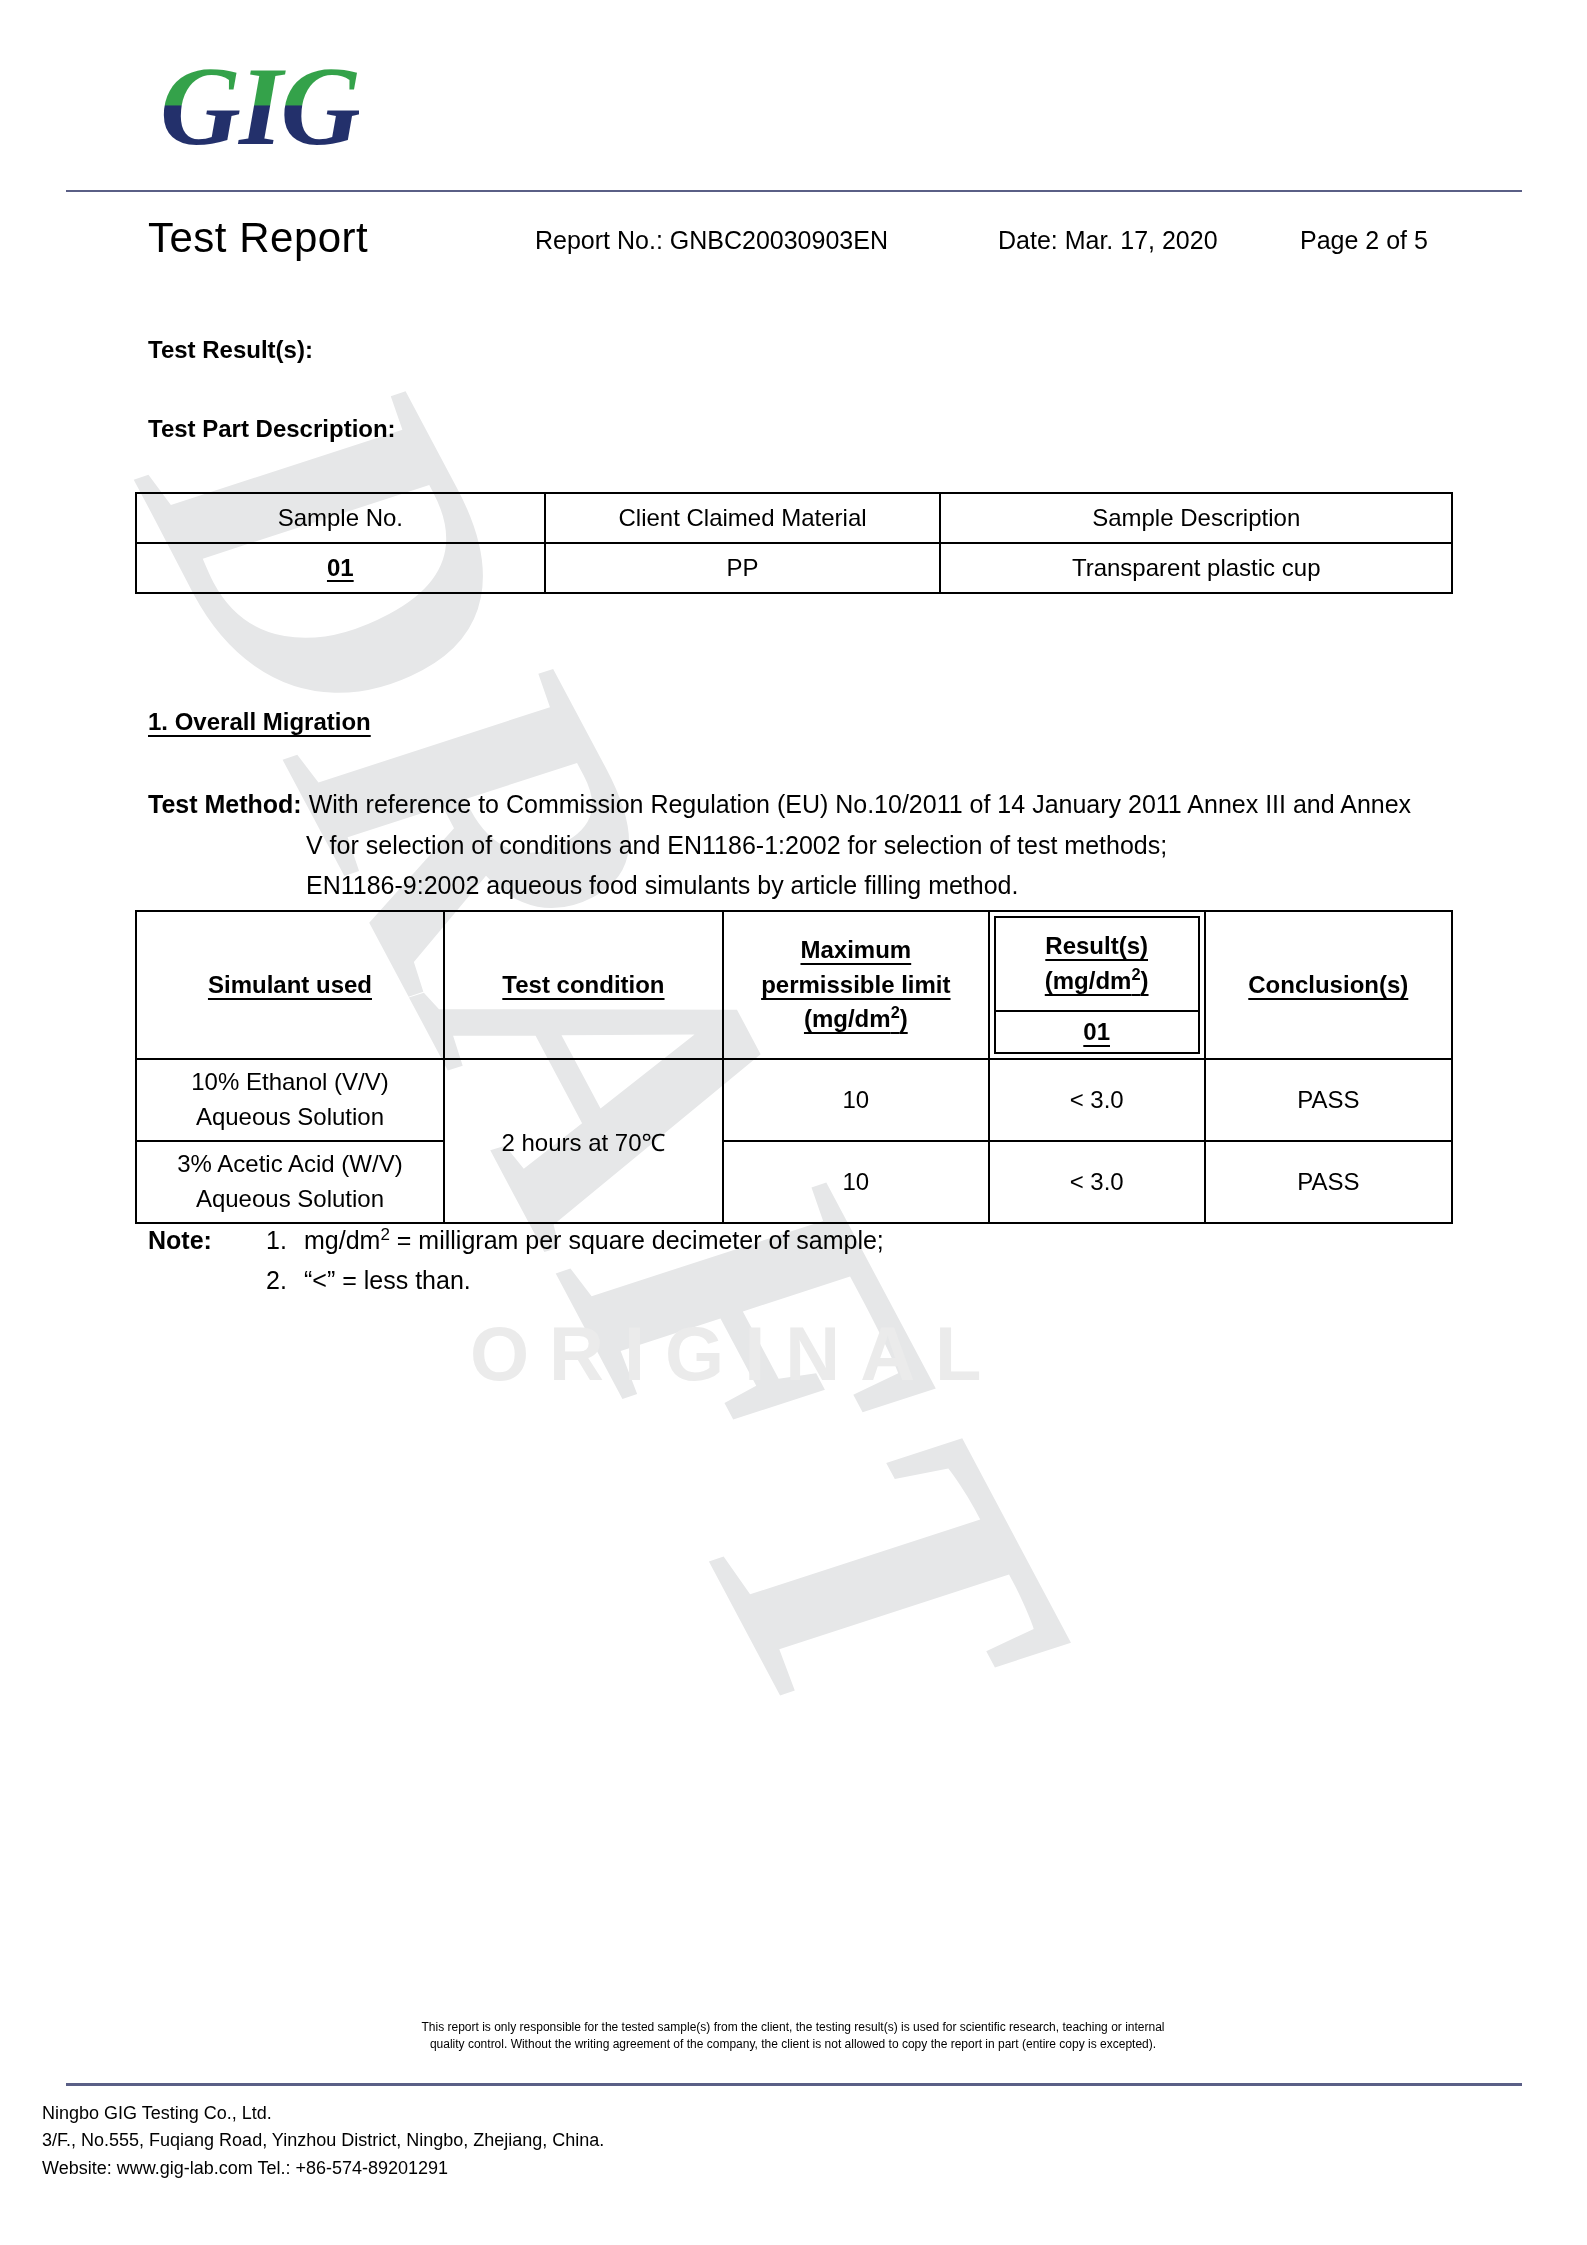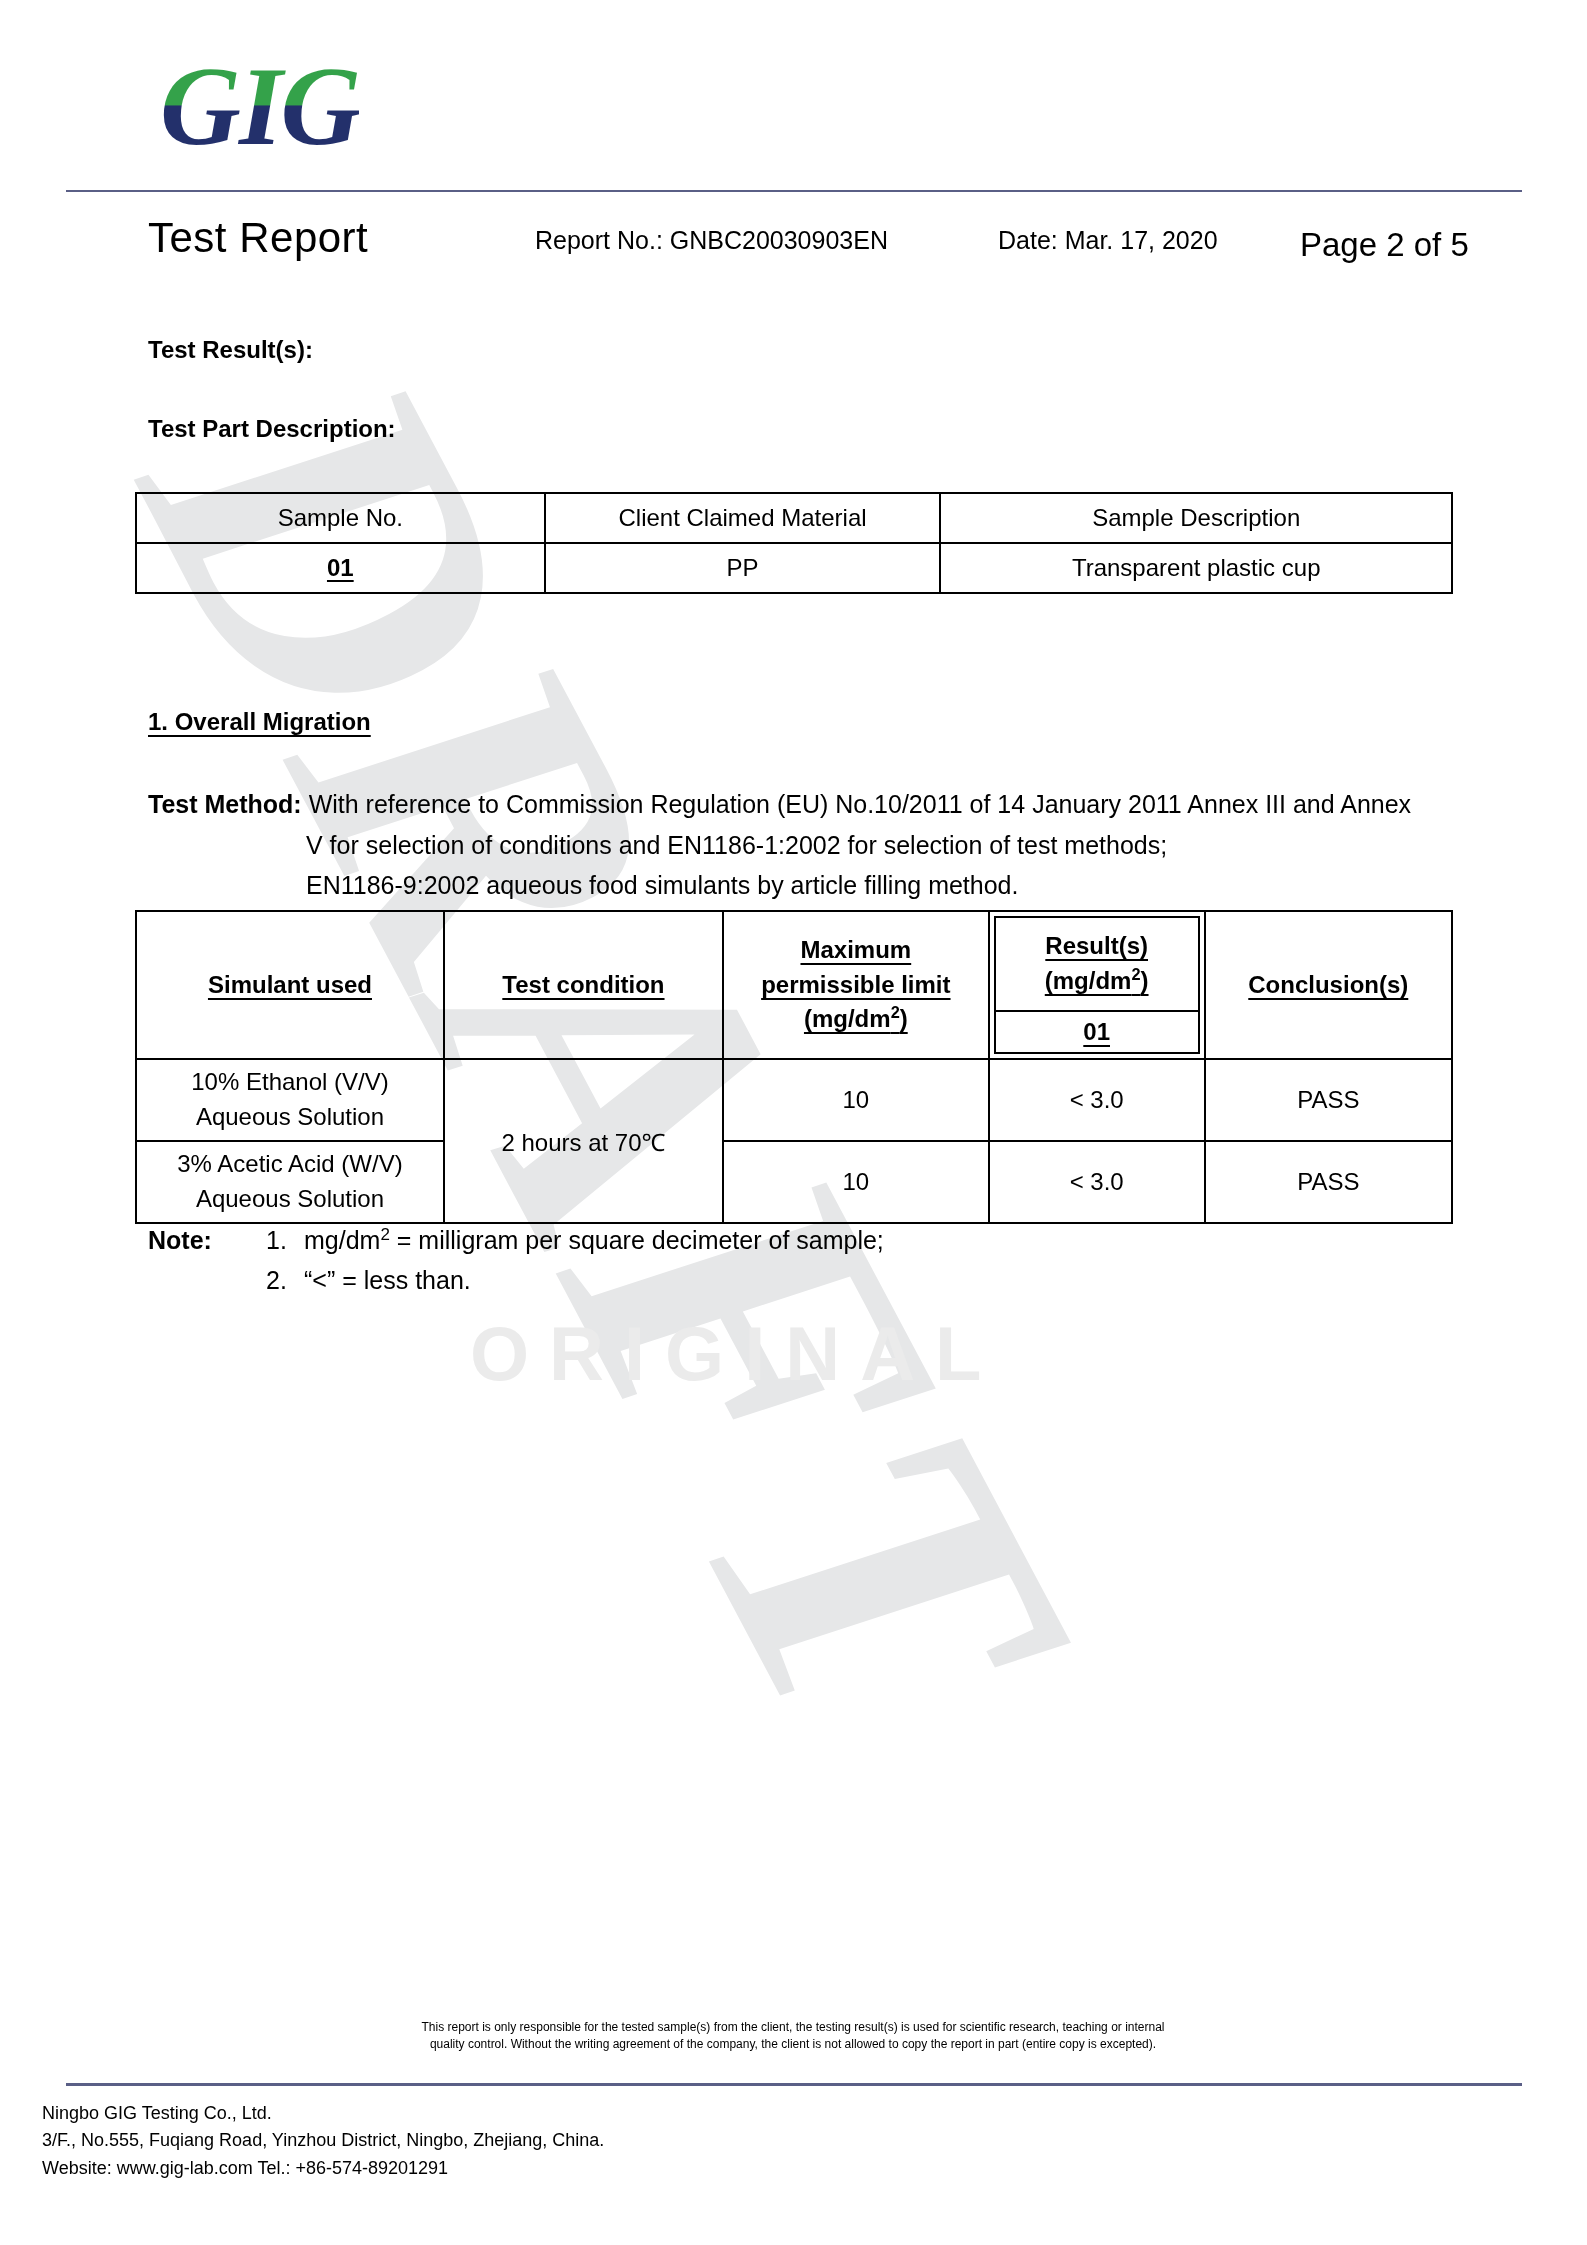--- a/index.html
+++ b/index.html
@@ -111,21 +111,21 @@
     position: absolute;
     left: 980px;
     top: 8px;
     font-size: 25px;
     margin-left: 18px;
   }
   .report-page {
     position: absolute;
     left: 1300px;
     top: 8px;
-    font-size: 33px;
+    font-size: 25px;
   }
 
   
   .sec-label {
     position: absolute;
     font-size: 24px;
     font-weight: 700;
   }
   #lbl-results { left: 148px; top: 336px; }
   #lbl-partdesc { left: 148px; top: 415px; }

